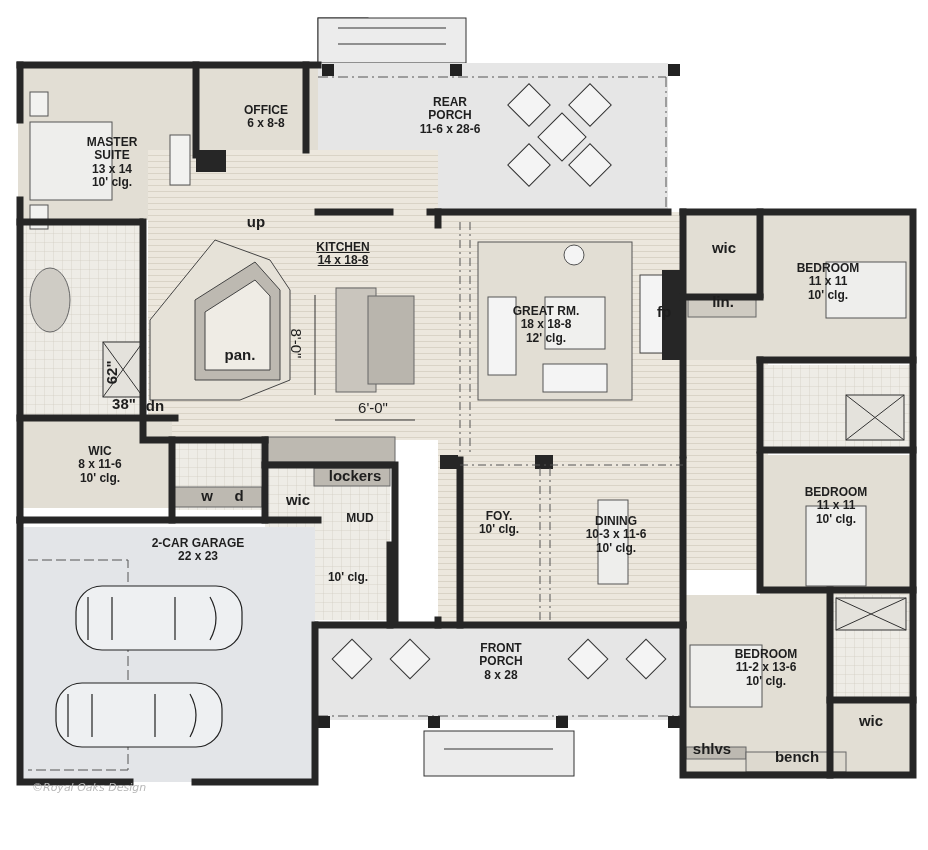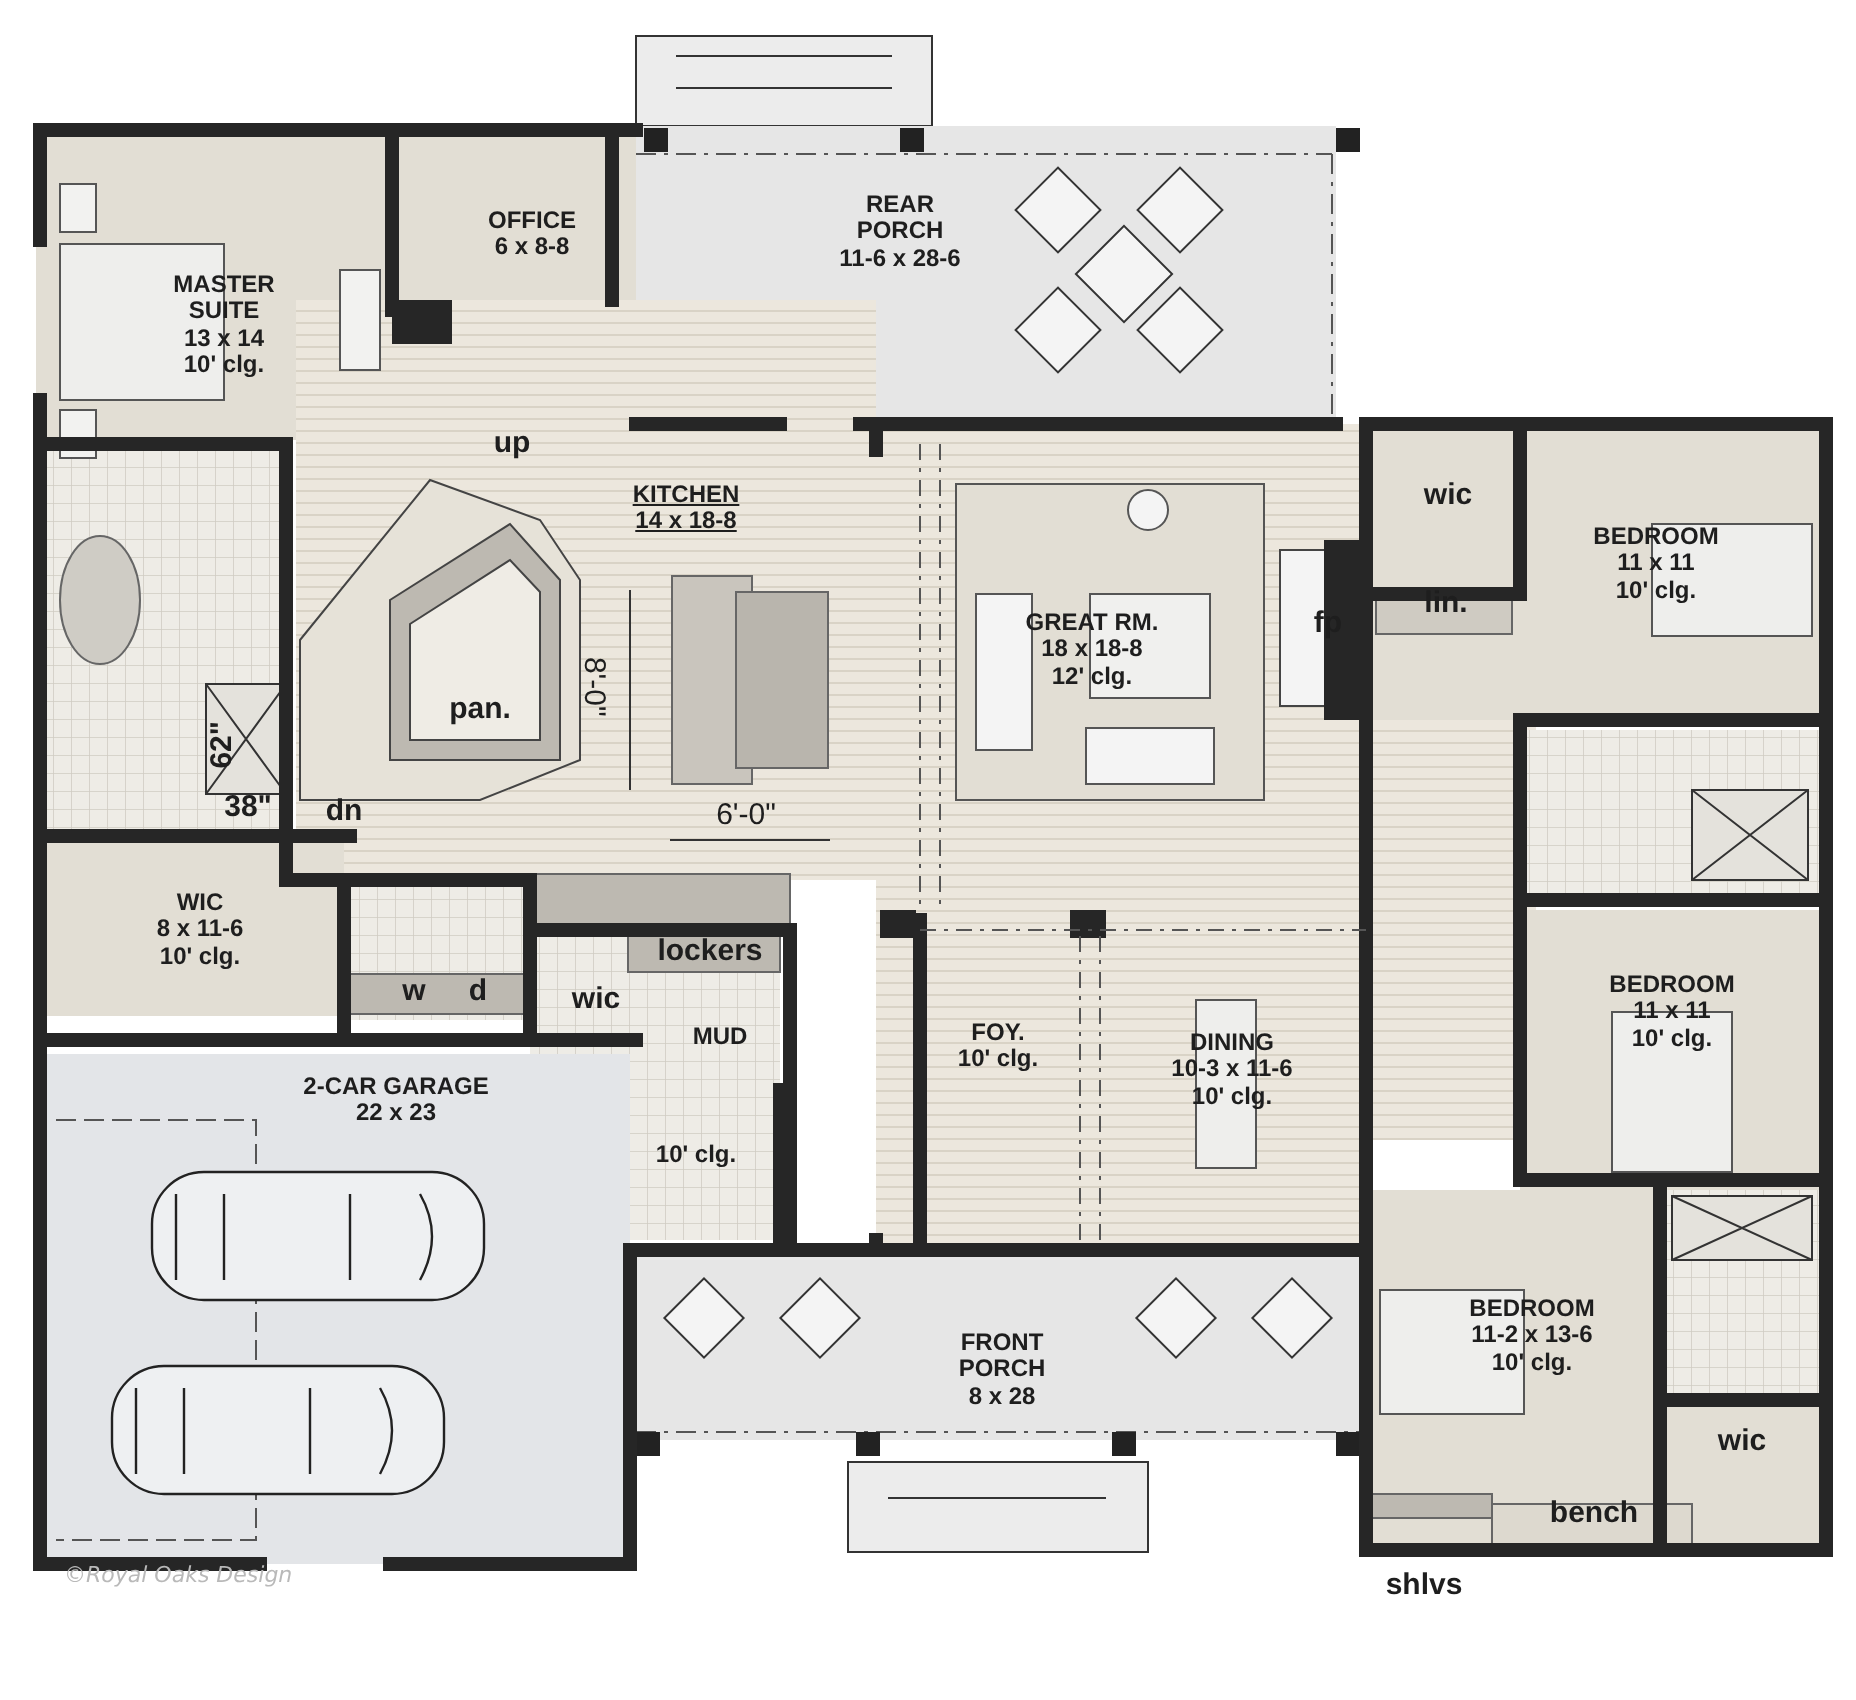--- a/index.html
+++ b/index.html
@@ -233,37 +233,37 @@
 </div>
 <div class="lbl" style="left:616px;top:515px;">
   <span>DINING</span>
   <span>10-3 x 11-6</span>
   <span>10' clg.</span>
 </div>
 <div class="lbl" style="left:198px;top:537px;">
   <span>2-CAR GARAGE</span>
   <span>22 x 23</span>
 </div>
-<div class="lbl" style="left:501px;top:642px;margin-top:23px;">
+<div class="lbl" style="left:501px;top:642px;">
   <span>FRONT</span>
   <span>PORCH</span>
   <span>8 x 28</span>
 </div>
 
 <div class="lbl small" style="left:256px;top:214px;">up</div>
-<div class="lbl small" style="left:172px;top:398px;">dn</div>
+<div class="lbl small" style="left:155px;top:398px;">dn</div>
 <div class="lbl small" style="left:240px;top:347px;">pan.</div>
 <div class="lbl small" style="left:664px;top:304px;">fp</div>
 <div class="lbl small" style="left:723px;top:294px;">lin.</div>
 <div class="lbl small" style="left:724px;top:240px;">wic</div>
 <div class="lbl small" style="left:298px;top:492px;">wic</div>
 <div class="lbl small" style="left:871px;top:713px;">wic</div>
 <div class="lbl small" style="left:355px;top:468px;">lockers</div>
 <div class="lbl small" style="left:207px;top:488px;">w</div>
 <div class="lbl small" style="left:239px;top:488px;">d</div>
-<div class="lbl small" style="left:712px;top:741px;margin-top:44px;">shlvs</div>
+<div class="lbl small" style="left:712px;top:741px;">shlvs</div>
 <div class="lbl small" style="left:797px;top:749px;">bench</div>
 <div class="lbl small" style="left:112px;top:364px;transform:translateX(-50%) rotate(-90deg);">62"</div>
 <div class="lbl small" style="left:124px;top:396px;">38"</div>
 <div class="lbl small" style="left:296px;top:335px;transform:translateX(-50%) rotate(90deg);font-weight:normal;">8'-0"</div>
 <div class="lbl small" style="left:373px;top:400px;font-weight:normal;">6'-0"</div>
 
 <div class="wm">©Royal Oaks Design</div>
 
 </body></html>

